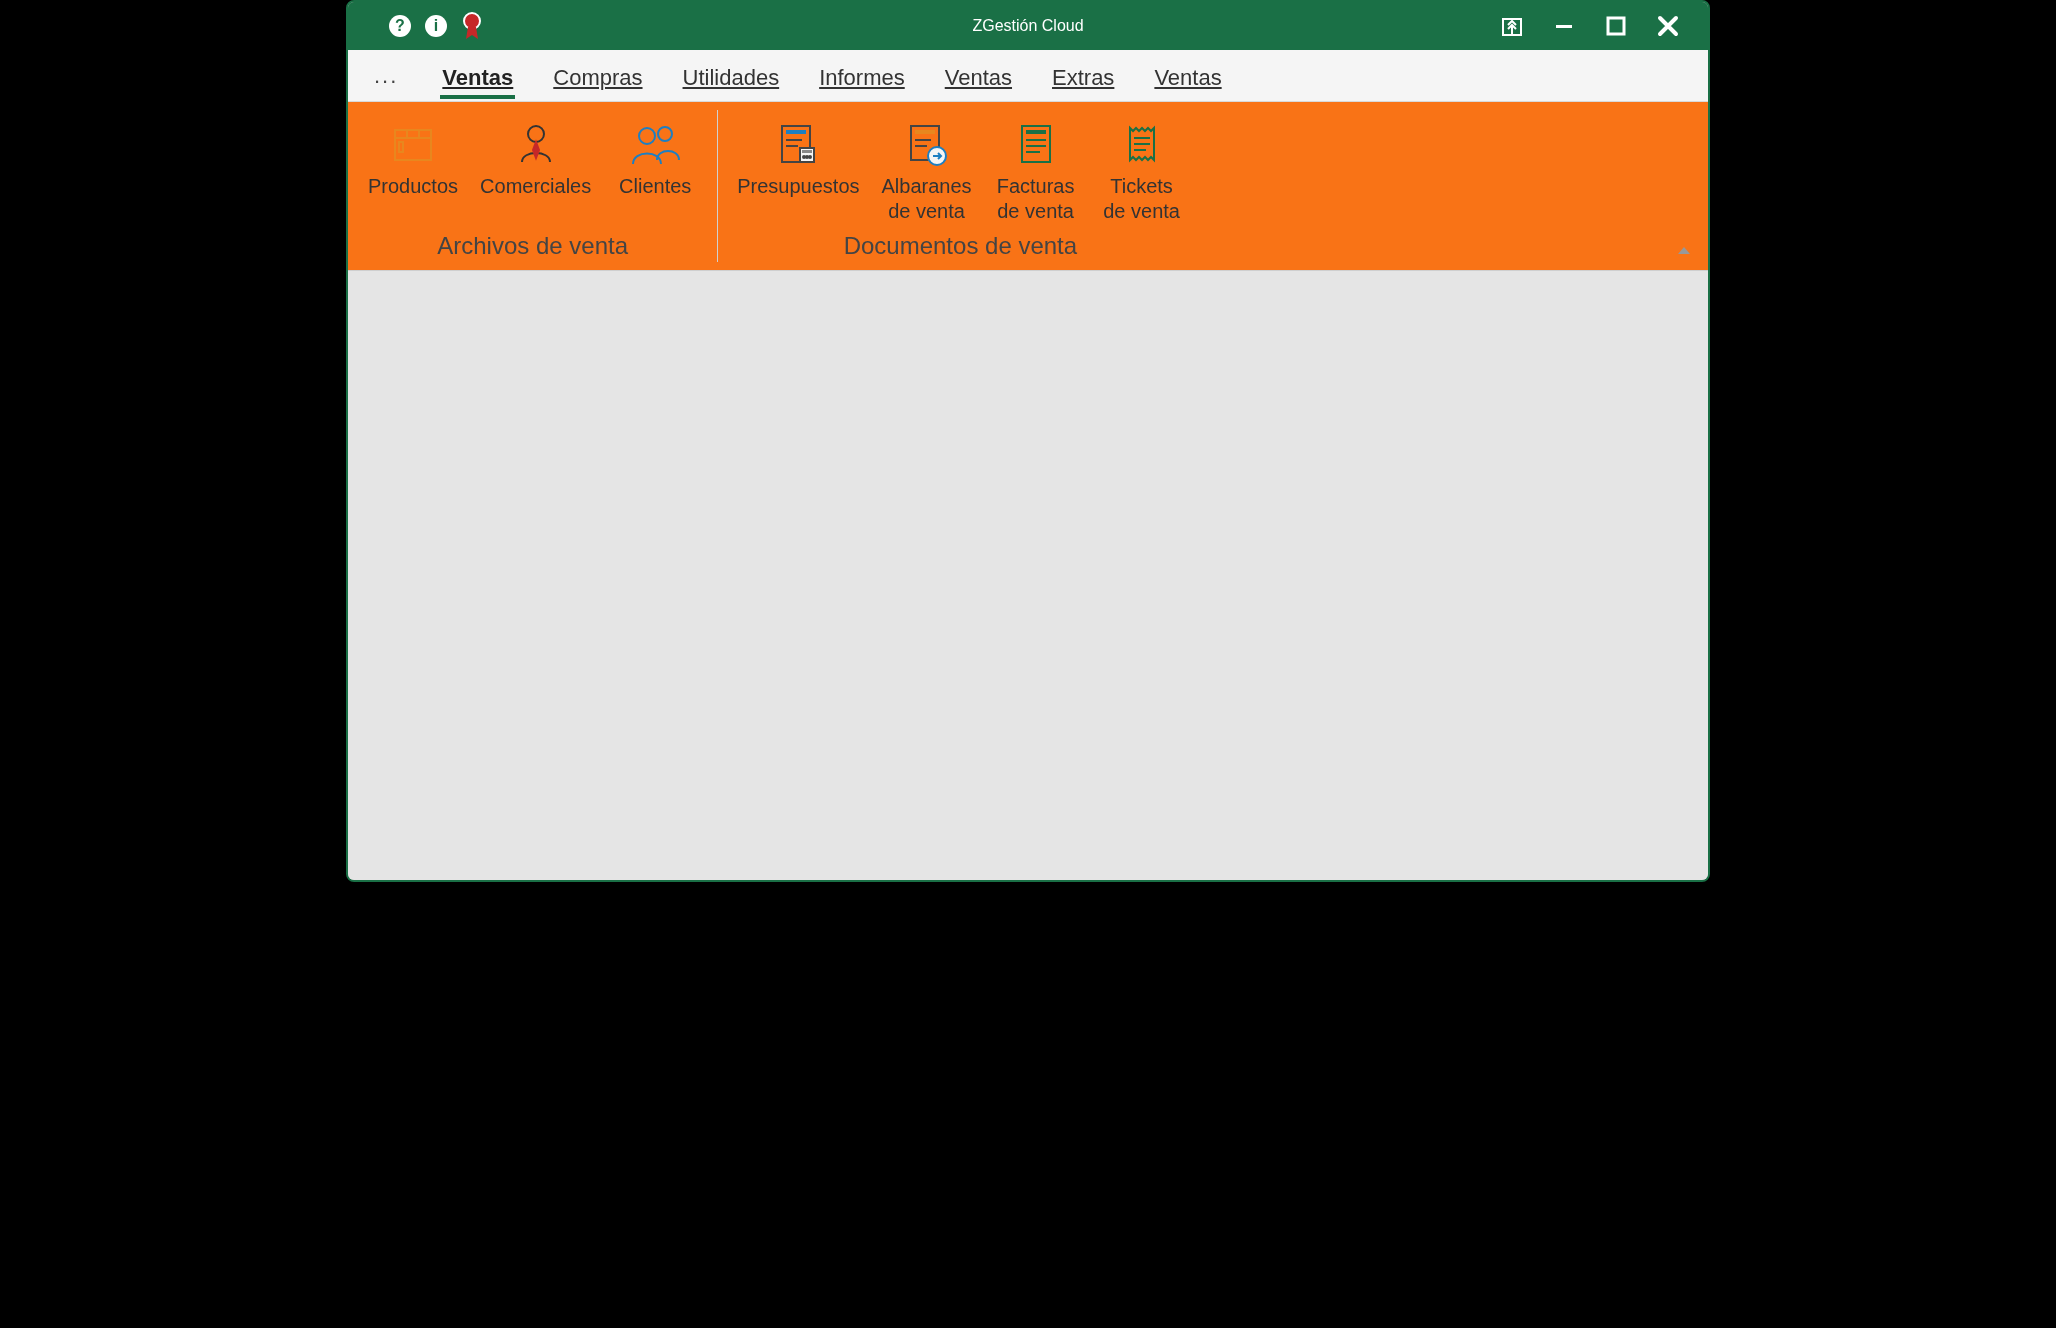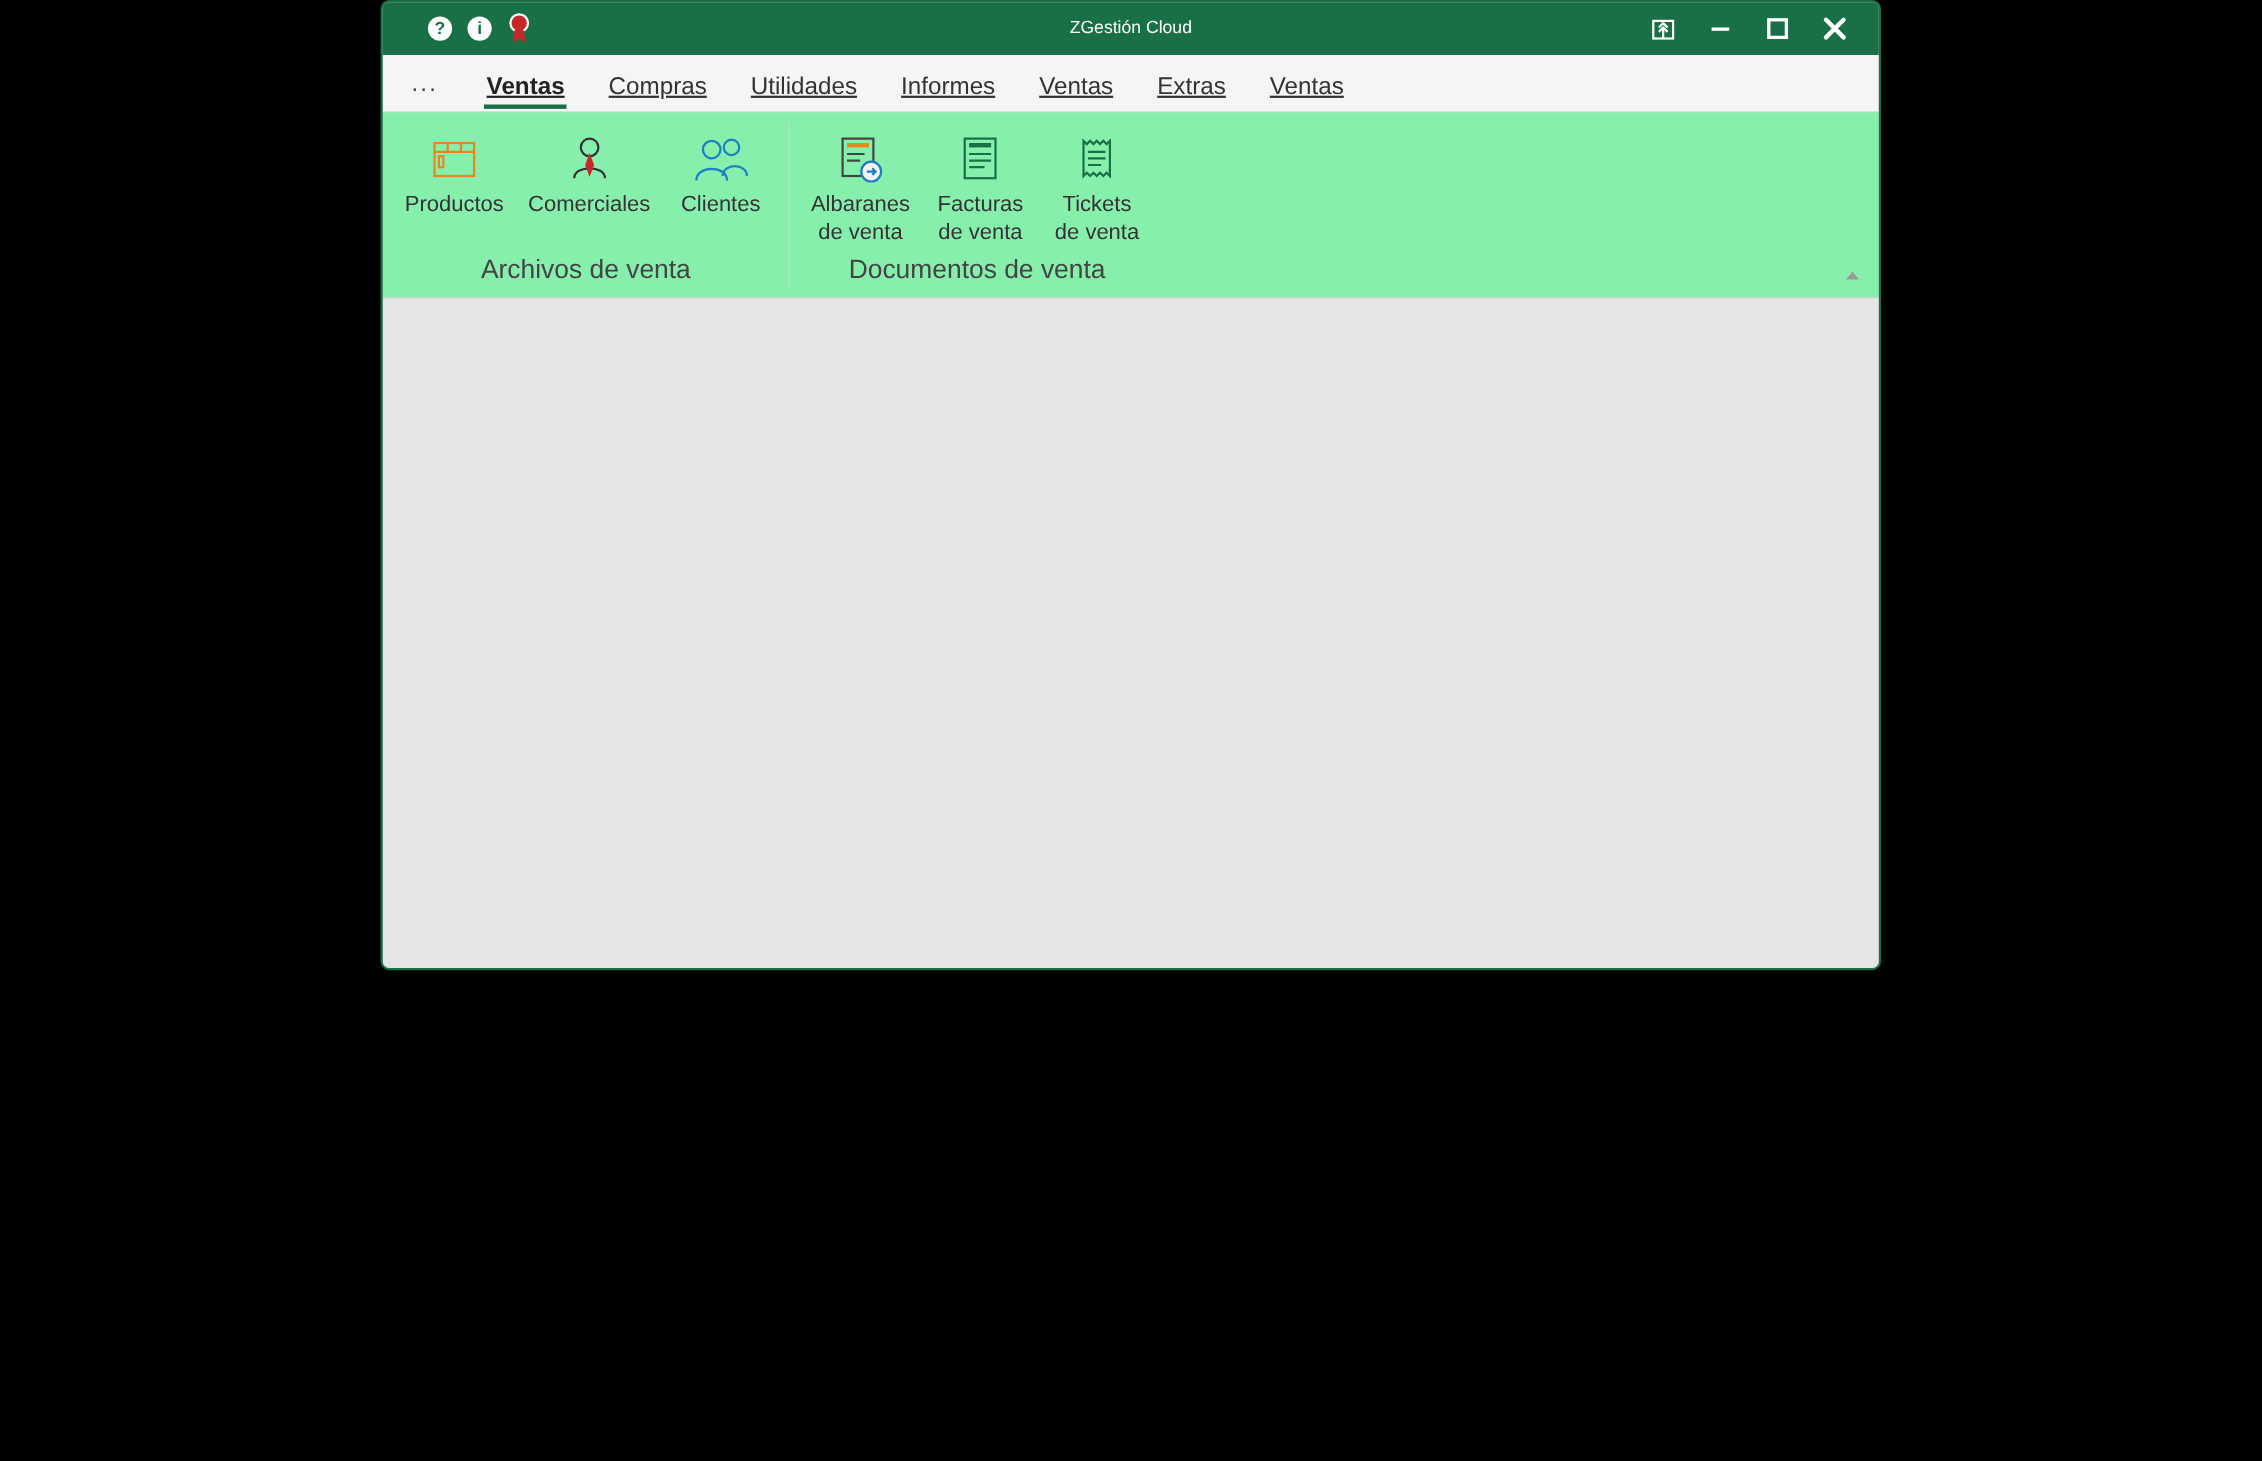--- a/index.html
+++ b/index.html
@@ -90,21 +90,21 @@
   }
   .tab.active::after {
     content:"";
     position:absolute;
     left:0; right:0; bottom:-2px;
     height:4px;
     background:#1a7046;
   }
   
   .ribbon {
-    background:#86efac;
+    background:#f97316;
     border-bottom:1px solid #cfcfcf;
     display:flex;
     align-items:stretch;
     position:relative;
   }
   .ribbon-group {
     display:flex;
     flex-direction:column;
     align-items:center;
     padding:6px 4px 4px 4px;
@@ -265,20 +265,35 @@
         </div>
       </div>
       <div class="group-label">Archivos de venta</div>
     </div>
 
     <div class="ribbon-group">
       <div class="ribbon-buttons">
         <div class="ribbon-btn">
           <div class="icon-wrap">
             <svg width="48" height="48" viewBox="0 0 48 48" fill="none" stroke="#444" stroke-width="2">
+                <rect x="8" y="6" width="28" height="36"></rect>
+                <rect x="12" y="10" width="20" height="4" fill="#1d7fc2" stroke="none"></rect>
+                <path d="M12 20 H28 M12 26 H24"></path>
+                <rect x="26" y="28" width="14" height="14" fill="#f5f5f5"></rect>
+                <rect x="28" y="30" width="10" height="3" fill="#888" stroke="none"></rect>
+                <circle cx="30" cy="37" r="1" fill="#444"></circle>
+                <circle cx="33" cy="37" r="1" fill="#444"></circle>
+                <circle cx="36" cy="37" r="1" fill="#444"></circle>
+              </svg>
+          </div>
+          <div class="lbl">Presupuestos</div>
+        </div>
+        <div class="ribbon-btn">
+          <div class="icon-wrap">
+            <svg width="48" height="48" viewBox="0 0 48 48" fill="none" stroke="#444" stroke-width="2">
                 <rect x="8" y="6" width="28" height="34"></rect>
                 <rect x="12" y="10" width="20" height="4" fill="#e8871e" stroke="none"></rect>
                 <path d="M12 20 H28 M12 26 H24"></path>
                 <circle cx="34" cy="36" r="9" fill="#f5f5f5" stroke="#1d7fc2"></circle>
                 <path d="M30 36 H38 M35 33 L38 36 L35 39" stroke="#1d7fc2"></path>
               </svg>
           </div>
           <div class="lbl">Albaranes<br>de venta</div>
         </div>
         <div class="ribbon-btn">

